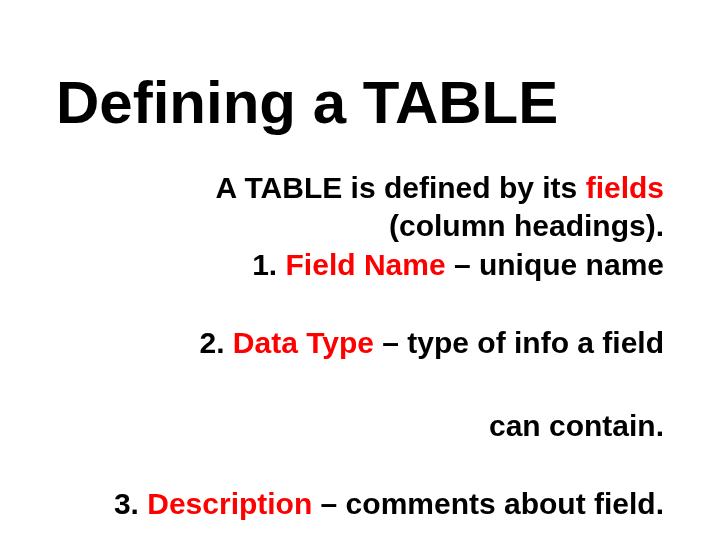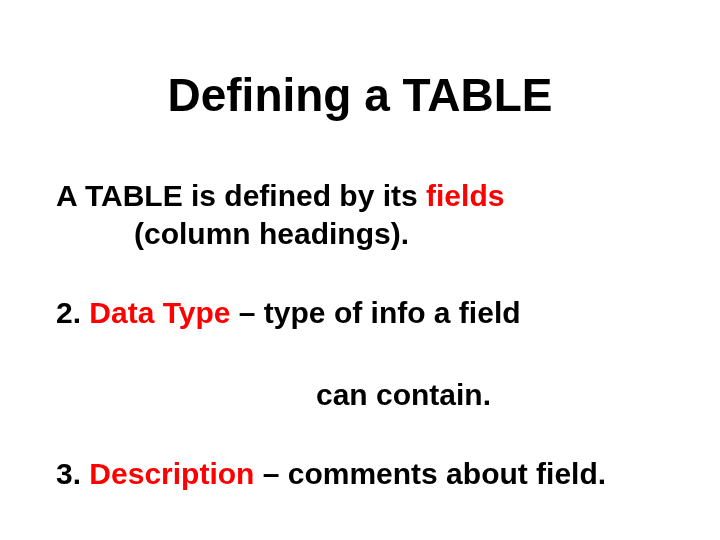--- a/index.html
+++ b/index.html
@@ -1,28 +1,28 @@
 <!DOCTYPE html>
 <html><head>
 <meta charset="utf-8">
 <style>
-  * { margin: 0; padding: 0; box-sizing: border-box; }
+  * { margin: 0; padding: 0; box-sizing: border-box; text-align: right; }
   body {
     width: 720px;
     height: 540px;
     background: #ffffff;
     font-family: "Comic Sans MS", "Comic Sans", cursive, sans-serif;
     color: #000000;
     padding: 68px 56px 0 56px;
   }
   .title {
-    font-size: 46px;
+    font-size: 60px;
     font-weight: bold;
-    text-align: center;
-    margin-bottom: 55px;
+    text-align: left;
+    margin-bottom: 32px;
   }
   .body {
     font-size: 30px;
     font-weight: bold;
     line-height: 1.28;
   }
   .intro-line1 { margin-left: 0; }
   .intro-line2 { margin-left: 78px; }
   .item1-line1 { margin-left: 0; }
   .item2-line1 { margin-top: 40px; }
@@ -35,20 +35,23 @@
 
 <div class="title">Defining a TABLE</div>
 
 <div class="body">
 
   <div class="intro-line1">
     <span>A TABLE is defined by its </span><span class="red">fields</span>
   </div>
   <div class="intro-line2">(column headings).</div>
 
+  <div class="item1-line1">
+    <span>1. </span><span class="red">Field Name</span><span> – unique name</span>
+  </div>
 
   <div class="item2-line1">
     <span>2. </span><span class="red">Data Type</span><span> – type of info a field</span>
   </div>
   <div class="item2-line2">can contain.</div>
 
   <div class="item3-line1">
     <span>3. </span><span class="red">Description</span><span> – comments about field.</span>
   </div>
 

